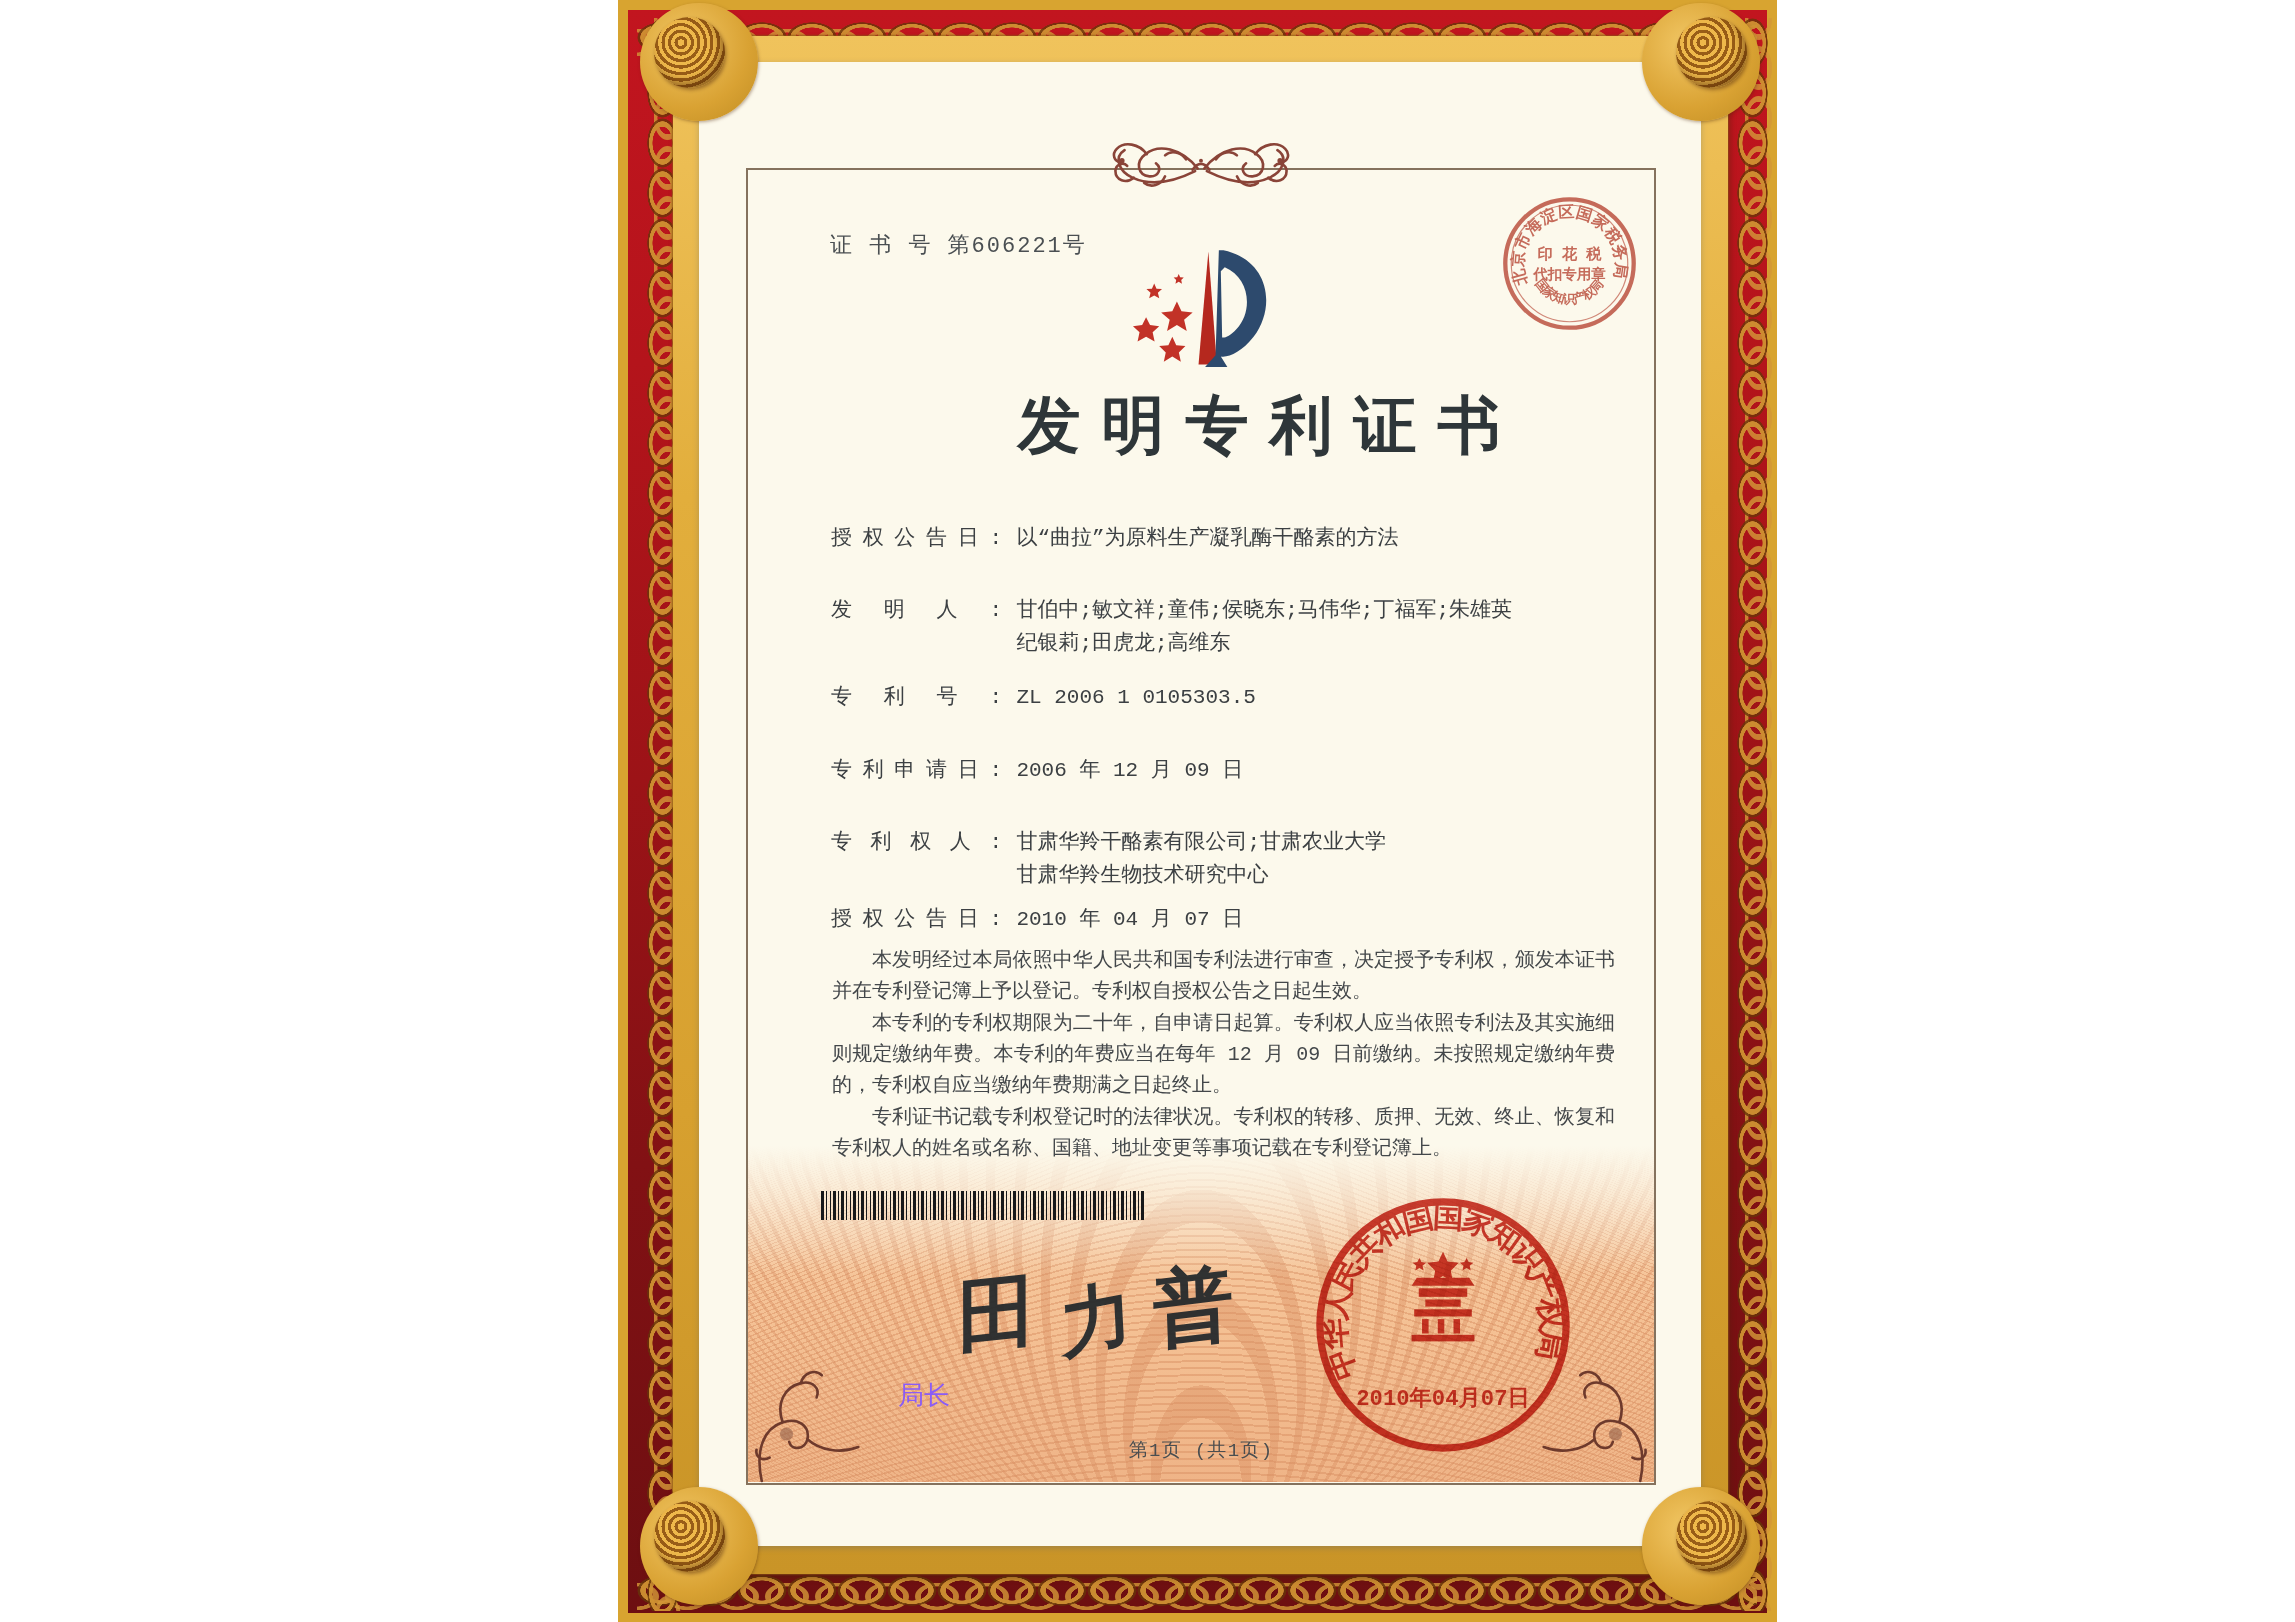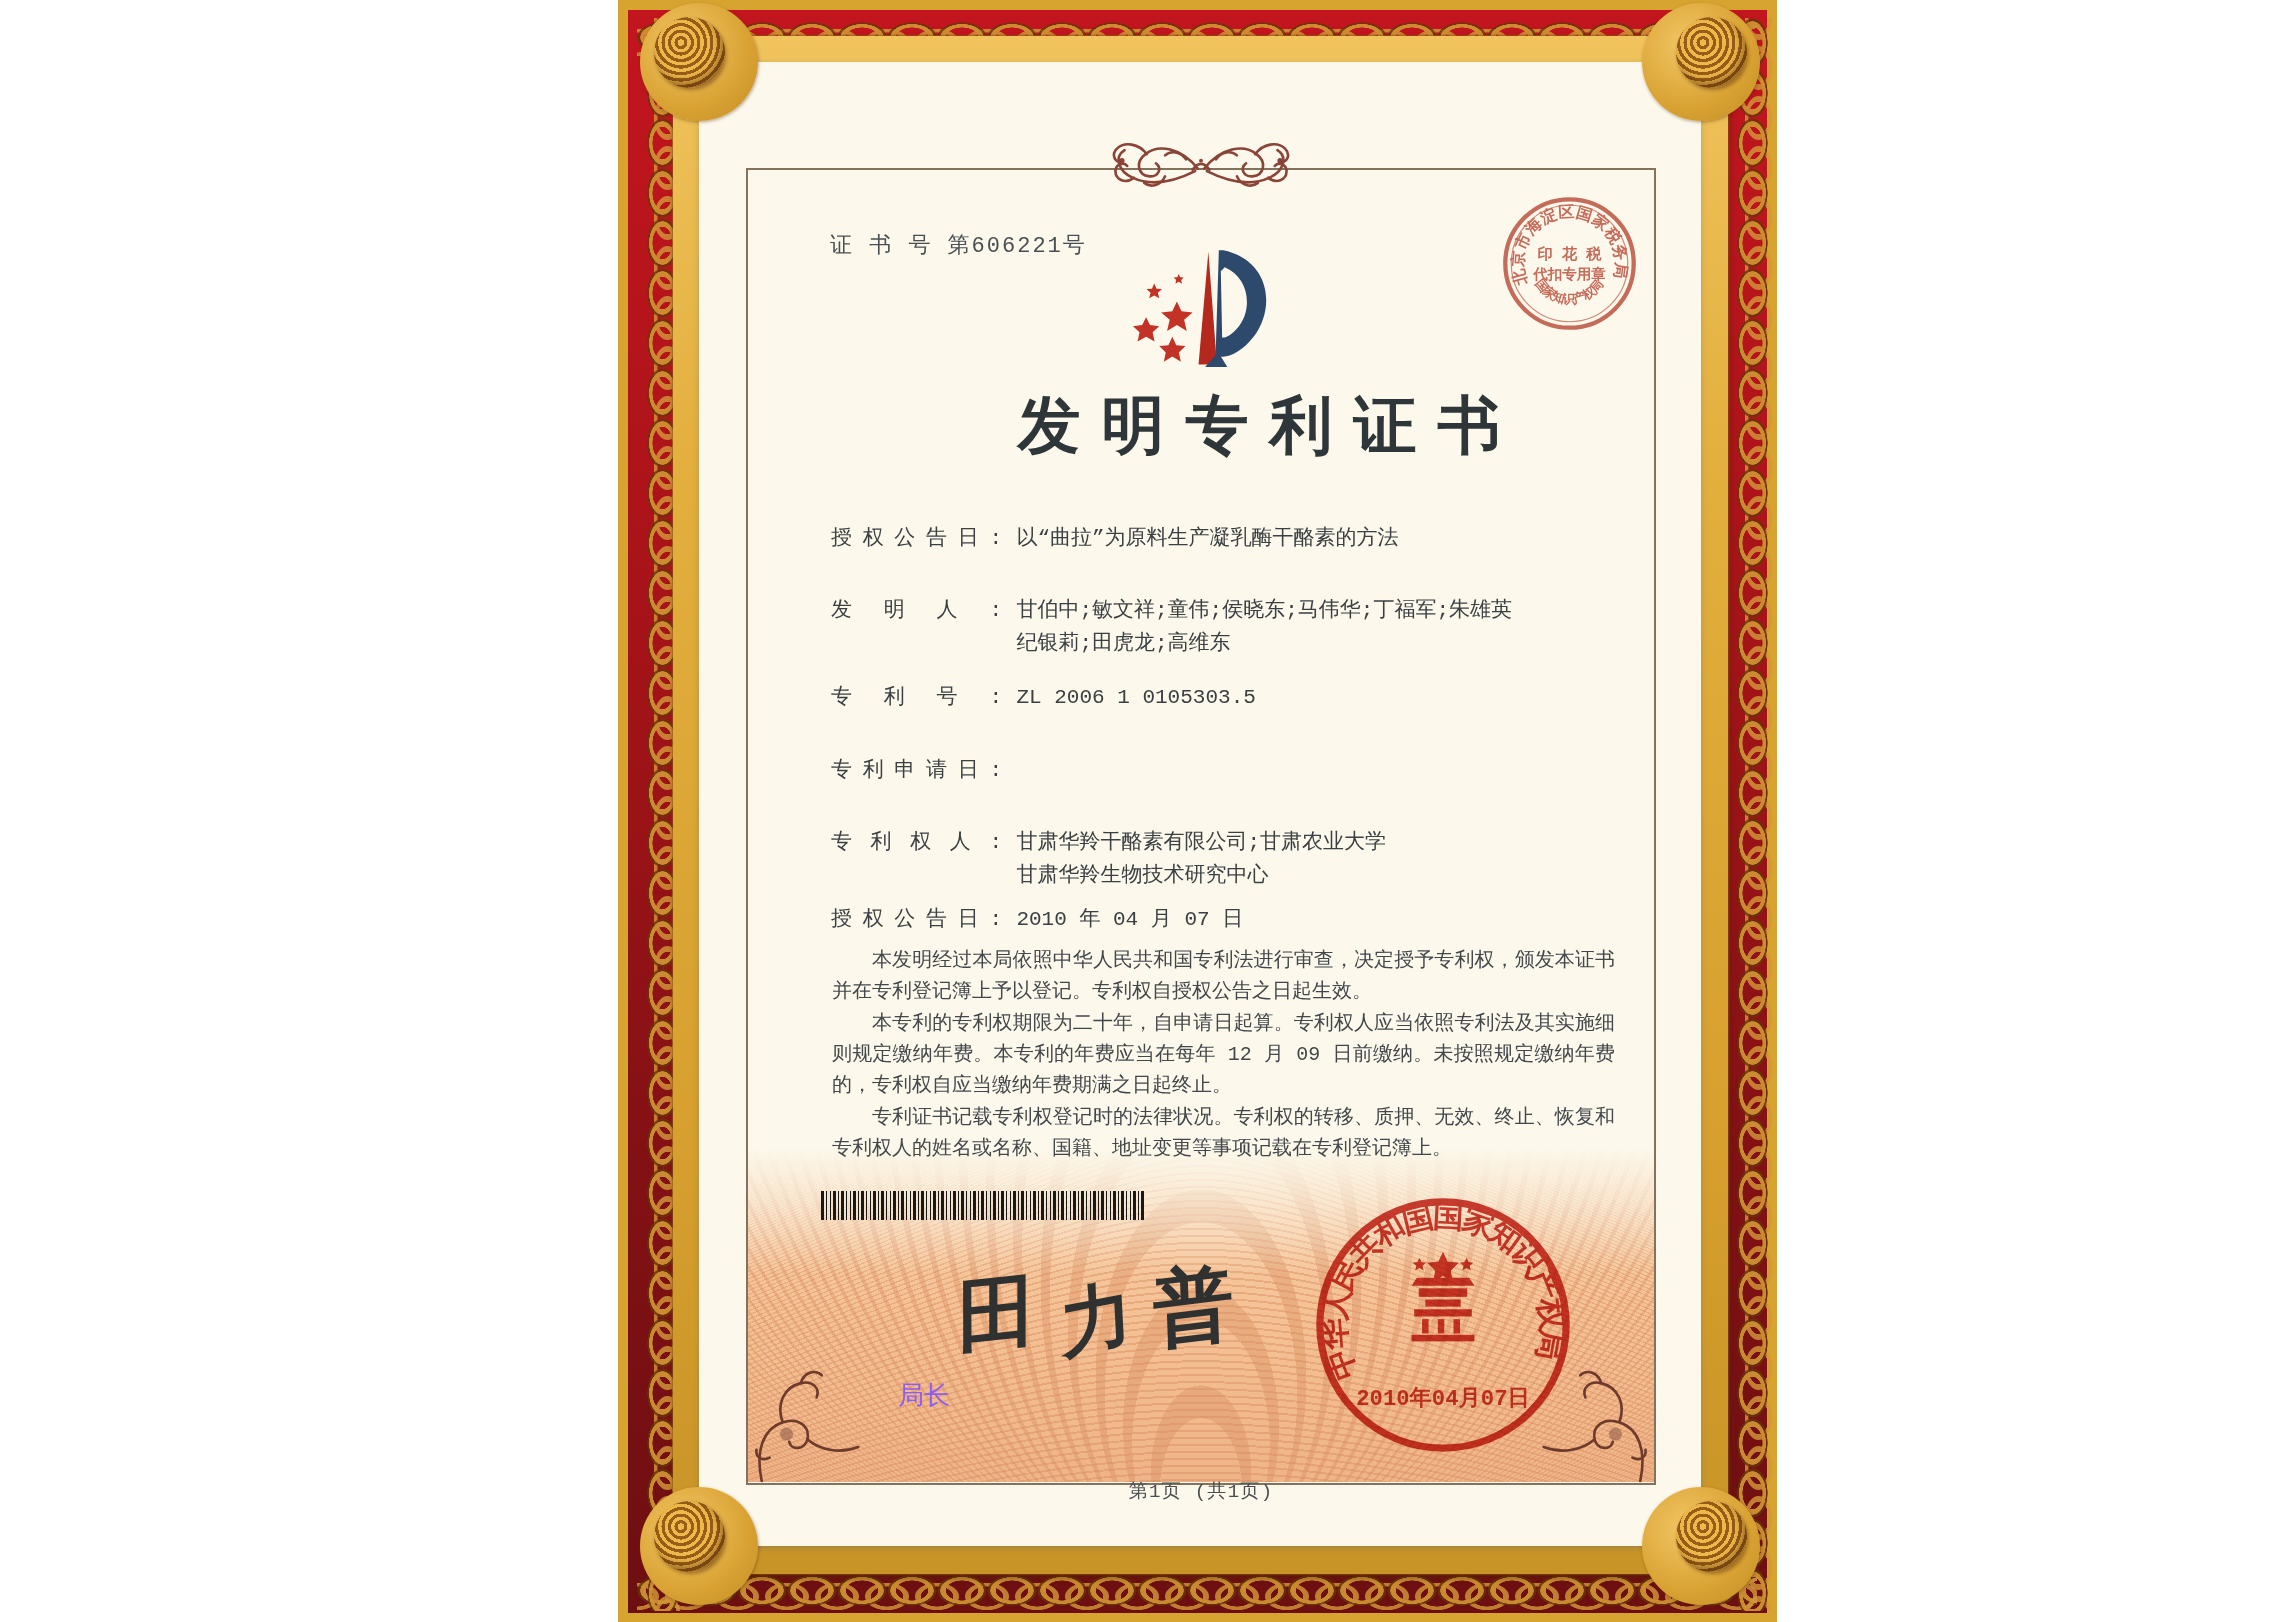--- a/index.html
+++ b/index.html
@@ -66,21 +66,21 @@
         #17181a 17px 17.7px, rgba(0,0,0,0) 17.7px 20px);}
 
   .director{position:absolute;left:898px;top:1378px;font-size:26px;color:#8b5cf6;}
   .signature{position:absolute;left:957px;top:1249px;width:275px;height:124px;color:#20262a;}
   .signature span{position:absolute;font-weight:bold;opacity:.92;}
   .sig0{left:0;top:11.8px;font-size:80px;transform:rotate(-6deg) skewX(-6deg);}
   .sig1{left:103px;top:22px;font-size:73px;transform:rotate(-11deg) skewX(-8deg);}
   .sig2{left:196px;top:3.9px;font-size:81px;transform:rotate(-7deg) skewX(-5deg);}
 
   .page-footer{position:absolute;left:746px;top:1437px;width:910px;text-align:center;
-      font-size:19px;color:#4a4e50;letter-spacing:1.3px;margin-top:41px;}
+      font-size:19px;color:#4a4e50;letter-spacing:1.3px;}
 
   .seal{position:absolute;left:1312px;top:1194px;width:262px;height:262px;opacity:.88;mix-blend-mode:multiply;}
   .taxstamp{position:absolute;left:1500px;top:194px;width:139px;height:139px;opacity:.82;mix-blend-mode:multiply;}
   .dragon{position:absolute;left:1088px;top:128px;width:226px;height:81px;}
   .corner-fl{position:absolute;width:124px;height:134px;}
   .corner-fl.right{transform:scaleX(-1);}
   .logo{position:absolute;left:1112px;top:245px;width:177px;height:126px;}
 </style>
 </head>
 <body>
@@ -175,20 +175,21 @@
     <span class="lbl">发明人:</span>
     <span class="val">甘伯中;敏文祥;童伟;侯晓东;马伟华;丁福军;朱雄英
 纪银莉;田虎龙;高维东</span>
   </div>
   <div class="row" style="top:681px;">
     <span class="lbl">专利号:</span>
     <span class="val">ZL 2006 1 0105303.5</span>
   </div>
   <div class="row" style="top:754px;">
     <span class="lbl">专利申请日:</span>
+    <span class="val">2006 年 12 月 09 日</span>
   </div>
   <div class="row" style="top:826px;">
     <span class="lbl">专利权人:</span>
     <span class="val">甘肃华羚干酪素有限公司;甘肃农业大学
 甘肃华羚生物技术研究中心</span>
   </div>
   <div class="row" style="top:903px;">
     <span class="lbl">授权公告日:</span>
     <span class="val">2010 年 04 月 07 日</span>
   </div>

